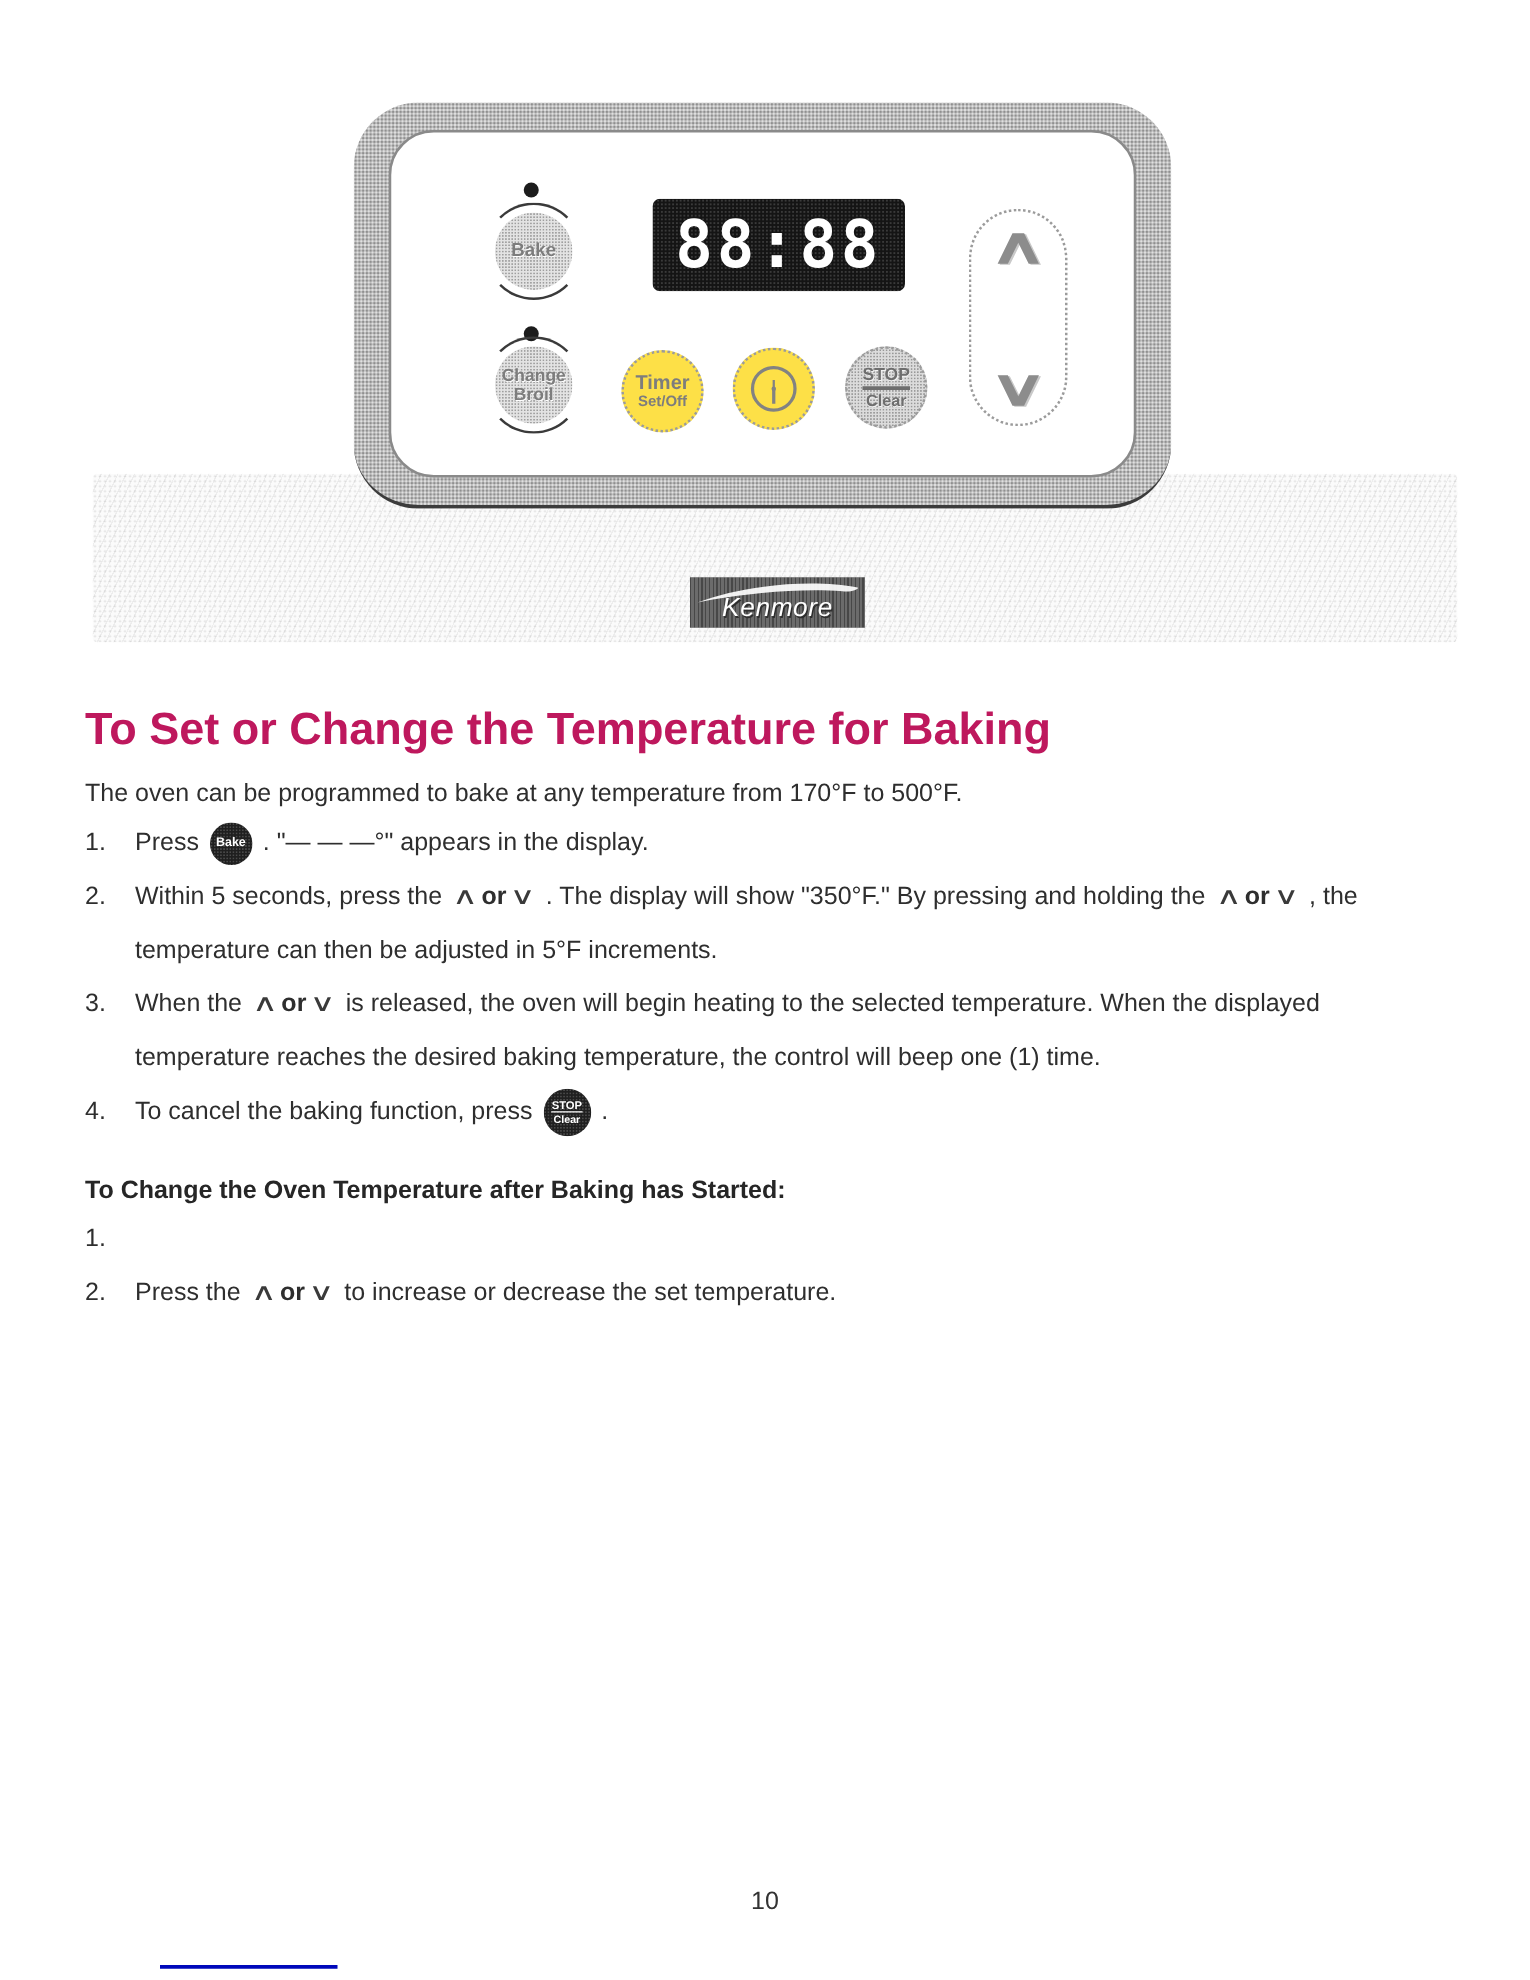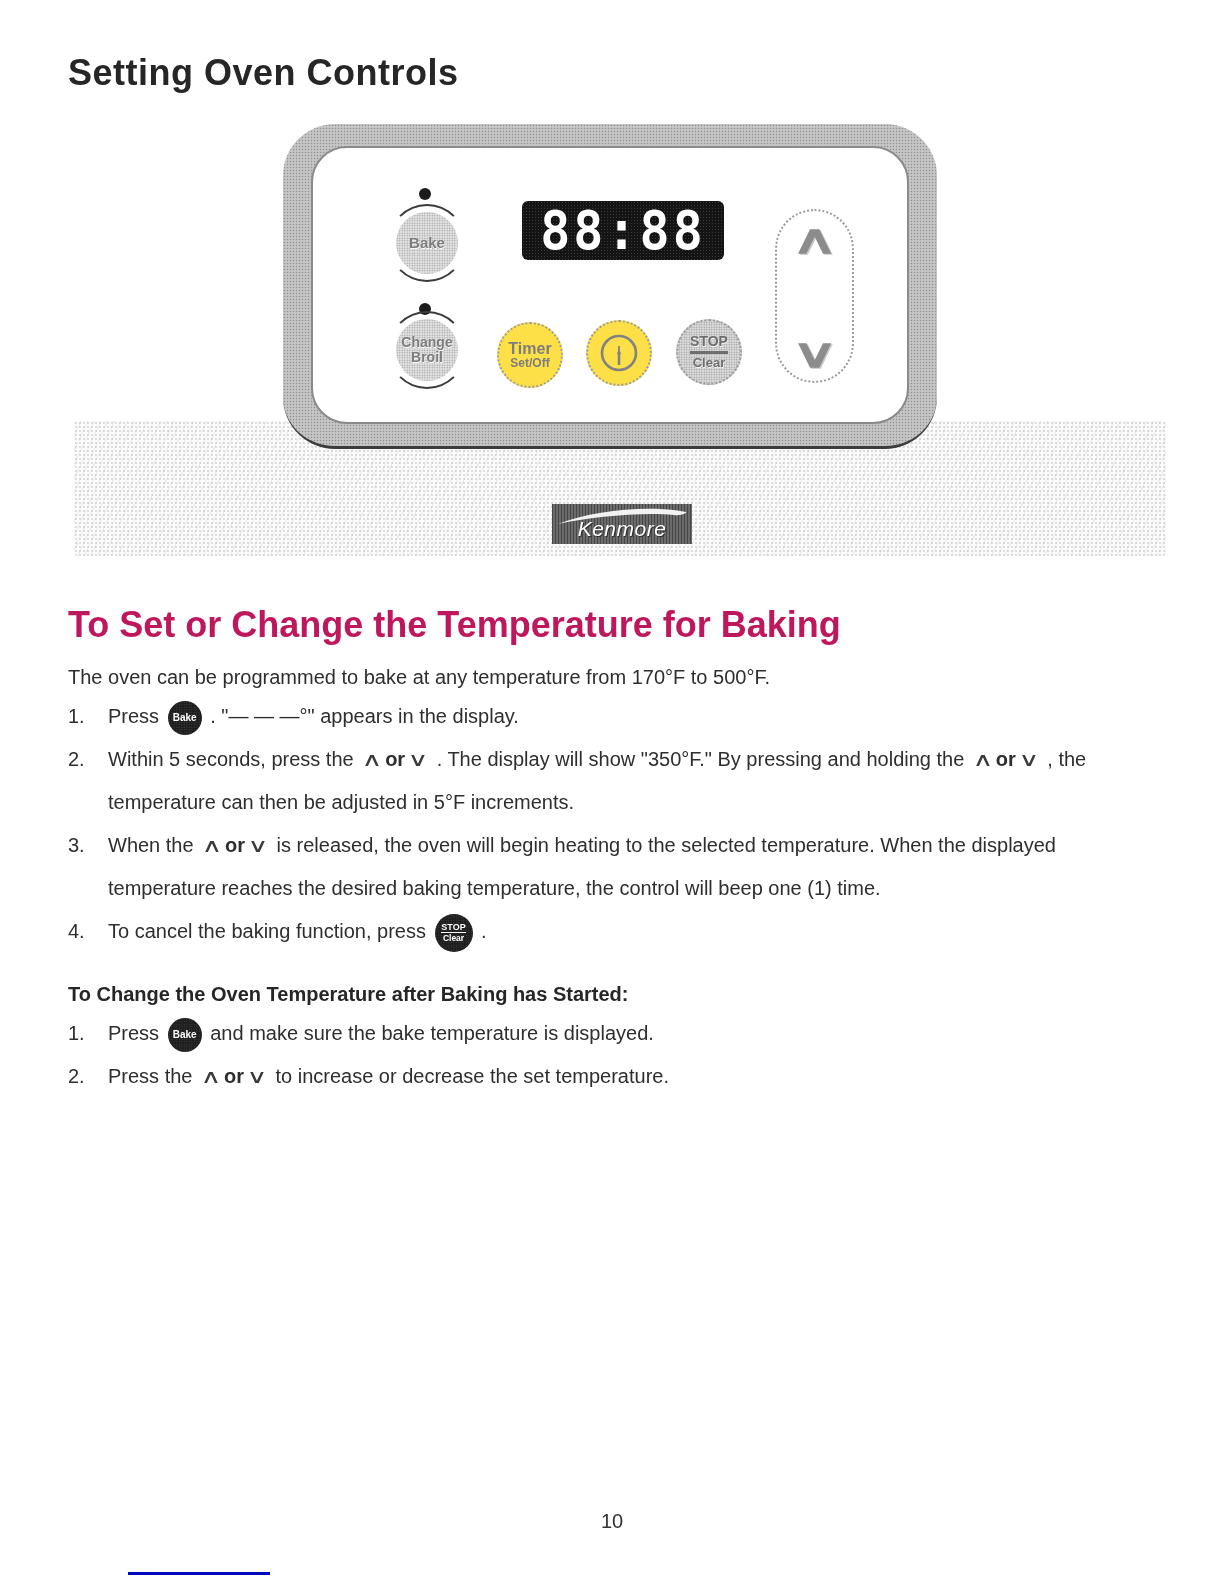--- a/index.html
+++ b/index.html
@@ -67,21 +67,21 @@
     background-image:radial-gradient(#9e9e9e 0.7px, transparent 0.9px);
     background-size:2.5px 2.5px;
     display:flex; flex-direction:column; align-items:center; justify-content:center;
     color:#7d7d7d; font-weight:bold; text-align:center; line-height:1.05;
     text-shadow:0.5px 0.5px 0 #fff;
   }
   .btn-bake-label { font-size:15px; }
   .btn-broil-label { font-size:14px; }
 
   .display {
-    position:absolute; left:209px; top:53px; width:202px; height:59px;
+    position:absolute; left:209px; top:53px; width:202px; height:74px;
     background-color:#141414;
     background-image:radial-gradient(#3a3a3a 0.6px, transparent 0.8px);
     background-size:3px 3px;
     border-radius:6px;
     display:flex; align-items:center; justify-content:center;
   }
   .display-digits {
     font-family:"DejaVu Sans Mono", monospace;
     font-weight:bold; font-size:50px; color:#ffffff; letter-spacing:3px;
     transform:scaleY(1.05);
@@ -169,21 +169,20 @@
   .footer-line {
     position:absolute; left:128px; top:1572px; width:142px; height:3px;
     background:#0008bb;
   }
 </style>
 </head>
 <body>
 
 <div class="wrapper">
 
-  <h1 class="doc-title">Setting Oven Controls</h1>
 
   <div class="figure">
     <div class="band"></div>
 
     <div class="panel">
       <div class="panel-face">
 
         <span class="indicator ind-bake"></span>
         <div class="arc-ring ring-bake">
           <div class="stipple-btn">
@@ -261,21 +260,20 @@
               <span class="chip-stop-top">STOP</span>
               <span class="chip-stop-bottom">Clear</span>
             </span> .</span>
       </div>
     </div>
 
     <h3 class="h3">To Change the Oven Temperature after Baking has Started:</h3>
     <div class="steps">
       <div class="step">
         <span class="step-num">1.</span>
-        <span class="step-text">Press <span class="chip chip-bake">Bake</span> and make sure the bake temperature is displayed.</span>
       </div>
       <div class="step">
         <span class="step-num">2.</span>
         <span class="step-text">Press the <span class="chev-inline">∧</span><span class="seg-or">or</span><span class="chev-inline">∨</span> to increase or decrease the set temperature.</span>
       </div>
     </div>
   </div>
 
 </div>
 

